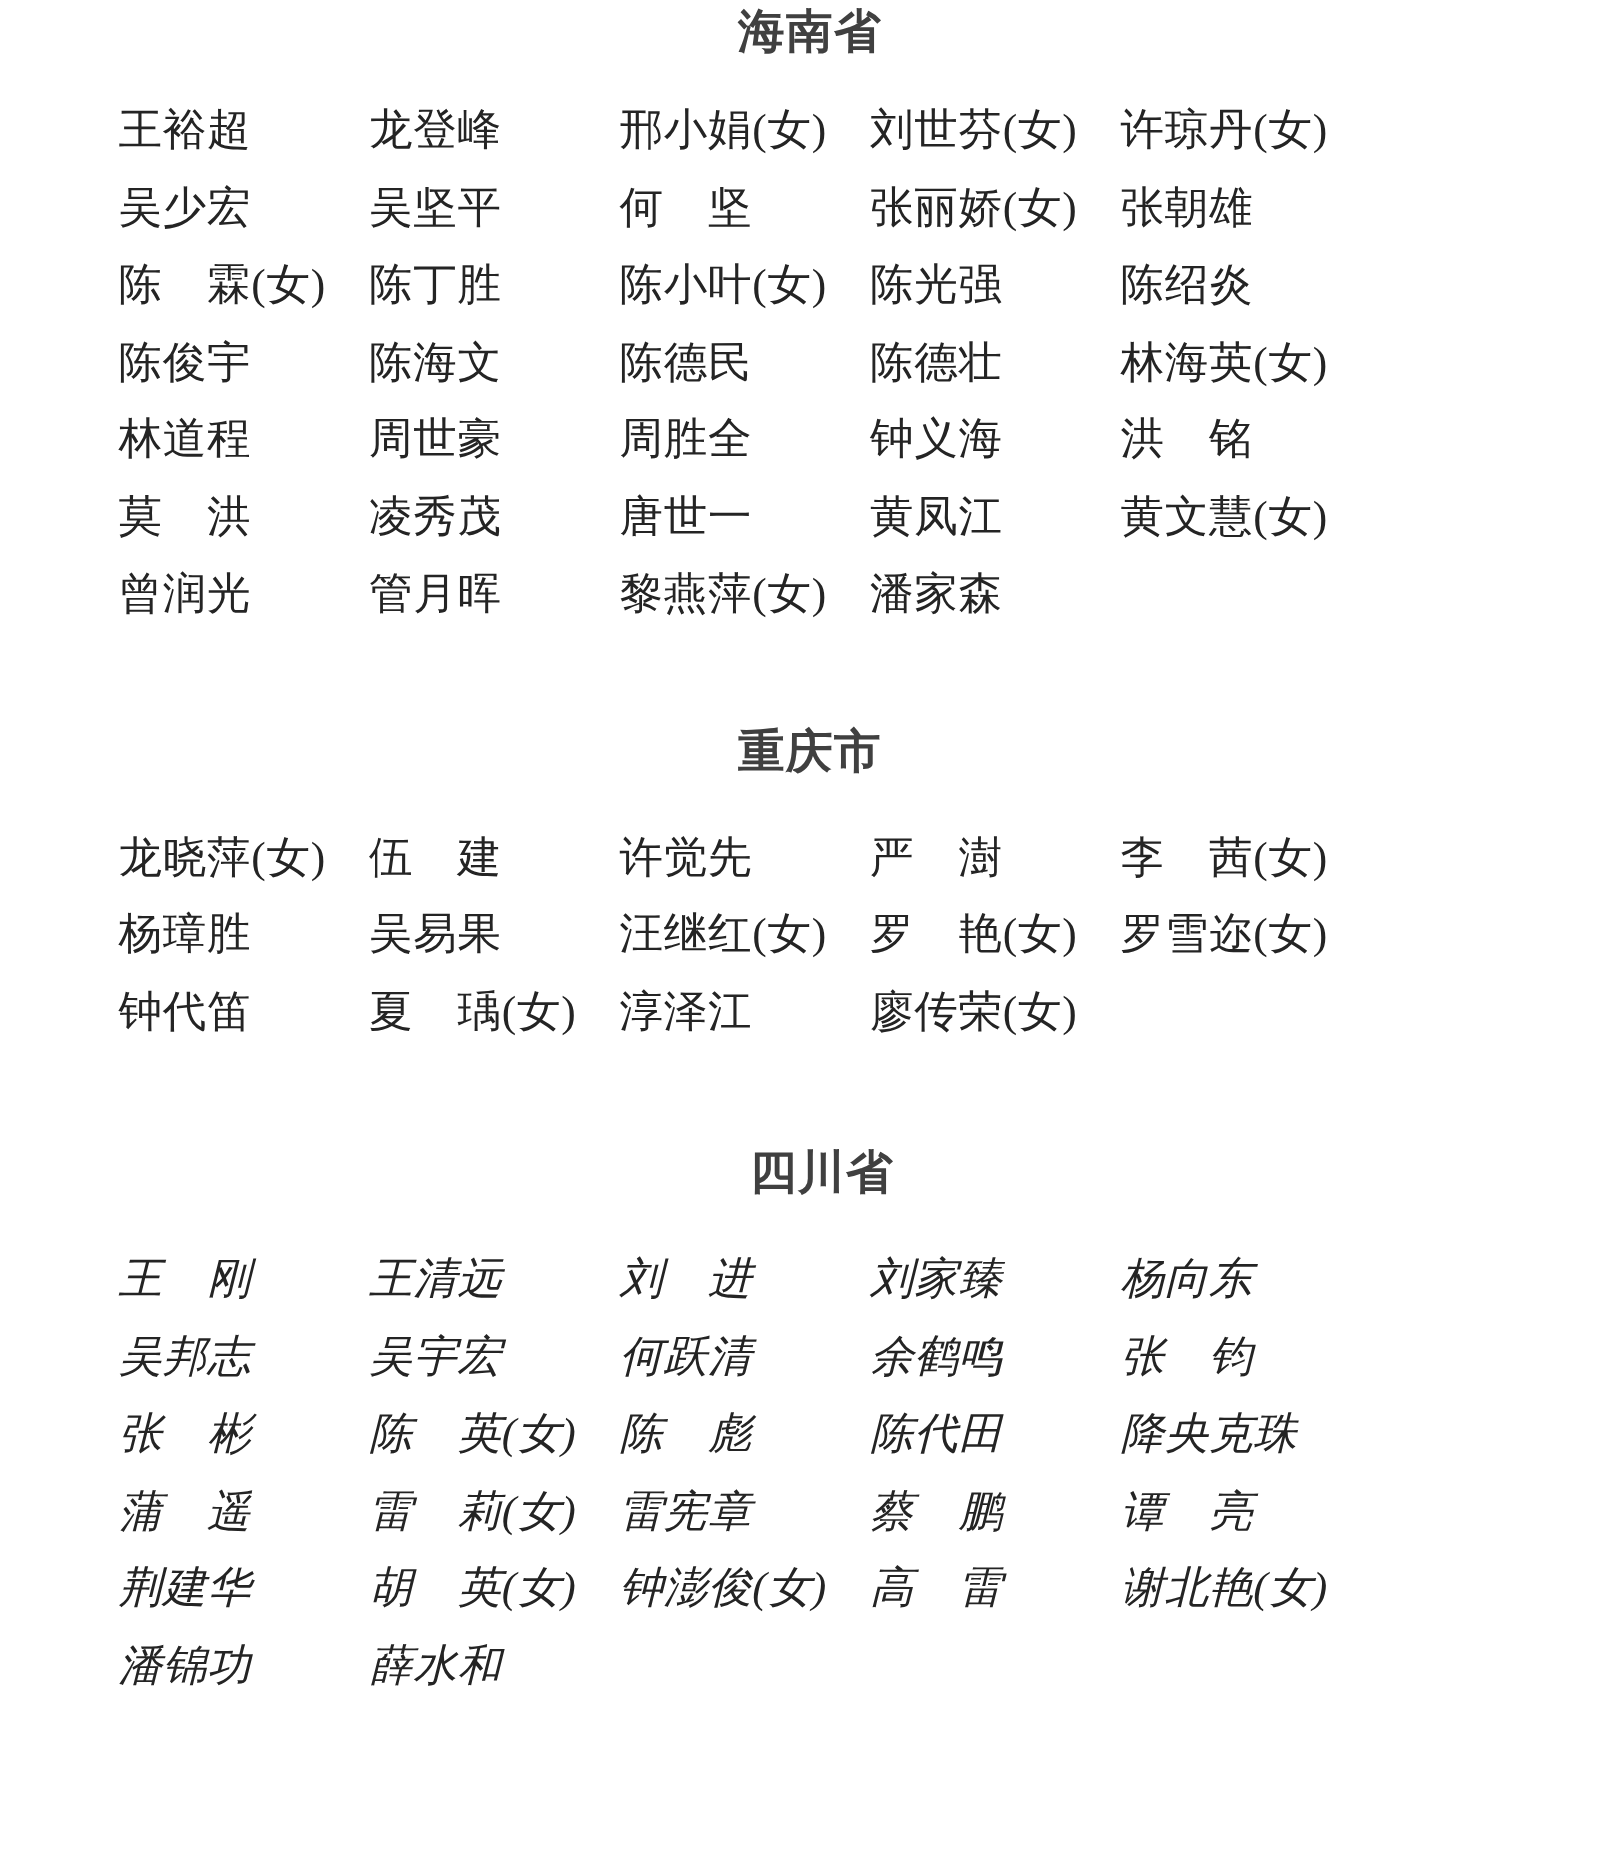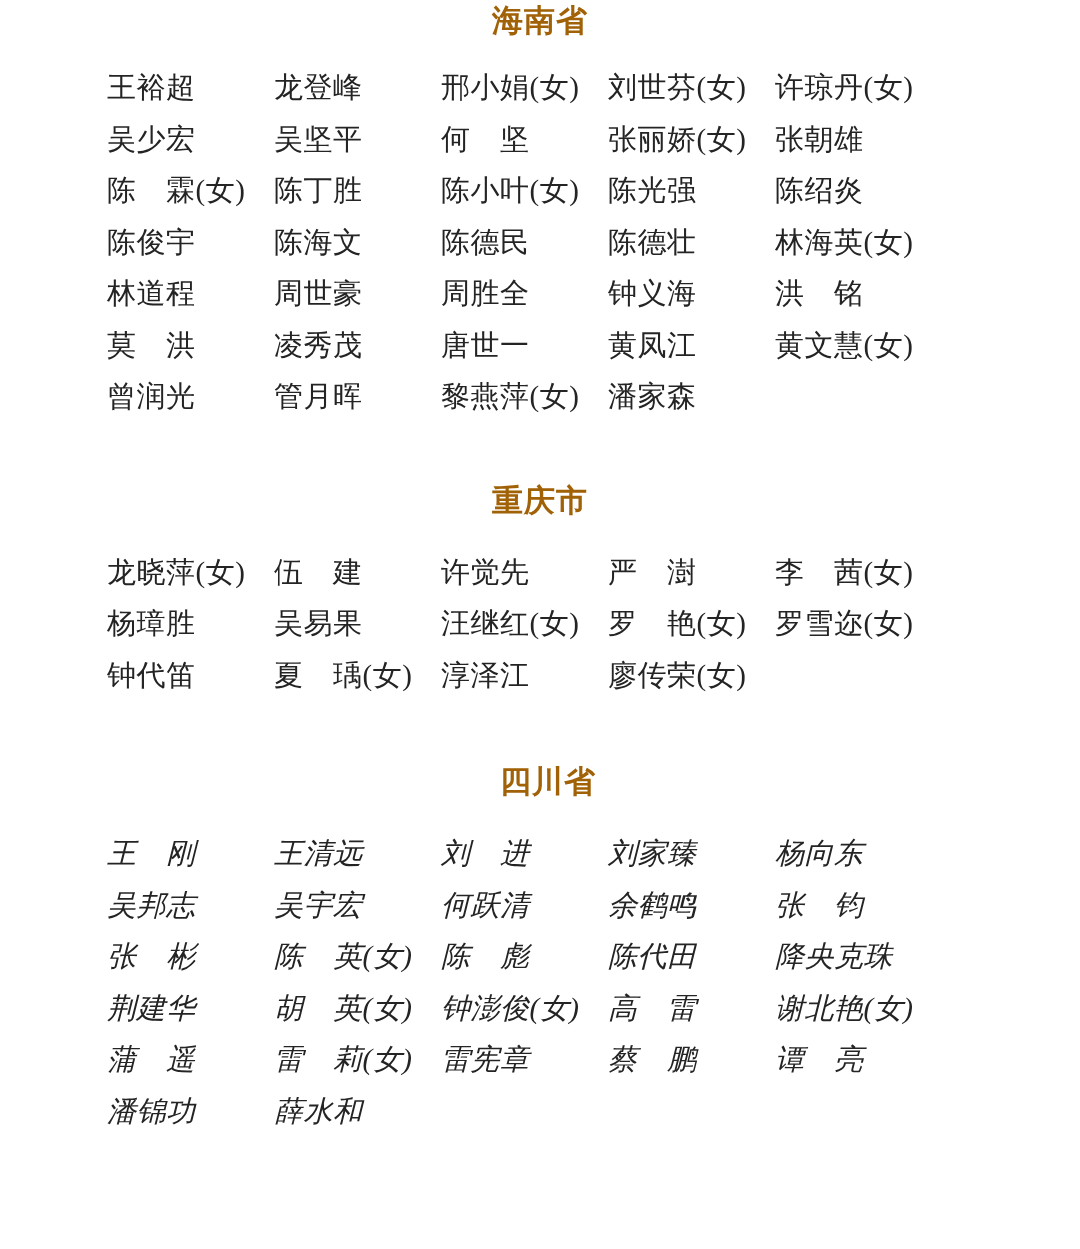--- a/index.html
+++ b/index.html
@@ -21,33 +21,33 @@
     position: relative;
   }
   .province-section { display: block; }
   .province-title {
     margin: 0;
     text-align: center;
     font-family: "Liberation Sans", "DejaVu Sans", sans-serif;
     font-weight: bold;
     font-size: 31px;
     line-height: 31px;
-    color: #a16207;
+    color: #404040;
     letter-spacing: 1px;
   }
   .s0 .province-title { padding-top: 5px; }
   .s1 .province-title { padding-top: 52px; }
   .s2 .province-title { padding-top: 55px; margin-left: 16px; }
   .rows { display: block; }
   .s0 .rows { margin-top: 36px; }
   .s1 .rows { margin-top: 41px; }
   .s2 .rows { margin-top: 41px; font-style: italic; }
   .name-row {
     height: 51.5px;
-    padding-left: 107px;
+    padding-left: 79px;
     display: grid;
     grid-template-columns: repeat(5, 167px);
     align-items: start;
   }
   .person-name {
     font-size: 29px;
     line-height: 31px;
     white-space: pre;
     color: #242424;
     letter-spacing: 0.5px;
@@ -153,32 +153,32 @@
           <span class="person-name">张　钧</span>
         </div>
         <div class="name-row">
           <span class="person-name">张　彬</span>
           <span class="person-name">陈　英(女)</span>
           <span class="person-name">陈　彪</span>
           <span class="person-name">陈代田</span>
           <span class="person-name">降央克珠</span>
         </div>
         <div class="name-row">
+          <span class="person-name">蒲　遥</span>
+          <span class="person-name">雷　莉(女)</span>
+          <span class="person-name">雷宪章</span>
+          <span class="person-name">蔡　鹏</span>
+          <span class="person-name">谭　亮</span>
+        </div>
+        <div class="name-row">
           <span class="person-name">荆建华</span>
           <span class="person-name">胡　英(女)</span>
           <span class="person-name">钟澎俊(女)</span>
           <span class="person-name">高　雷</span>
           <span class="person-name">谢北艳(女)</span>
-        </div>
-        <div class="name-row">
-          <span class="person-name">蒲　遥</span>
-          <span class="person-name">雷　莉(女)</span>
-          <span class="person-name">雷宪章</span>
-          <span class="person-name">蔡　鹏</span>
-          <span class="person-name">谭　亮</span>
         </div>
         <div class="name-row">
           <span class="person-name">潘锦功</span>
           <span class="person-name">薛水和</span>
         </div>
       </div>
     </section>
   </main>
 
 </body></html>

